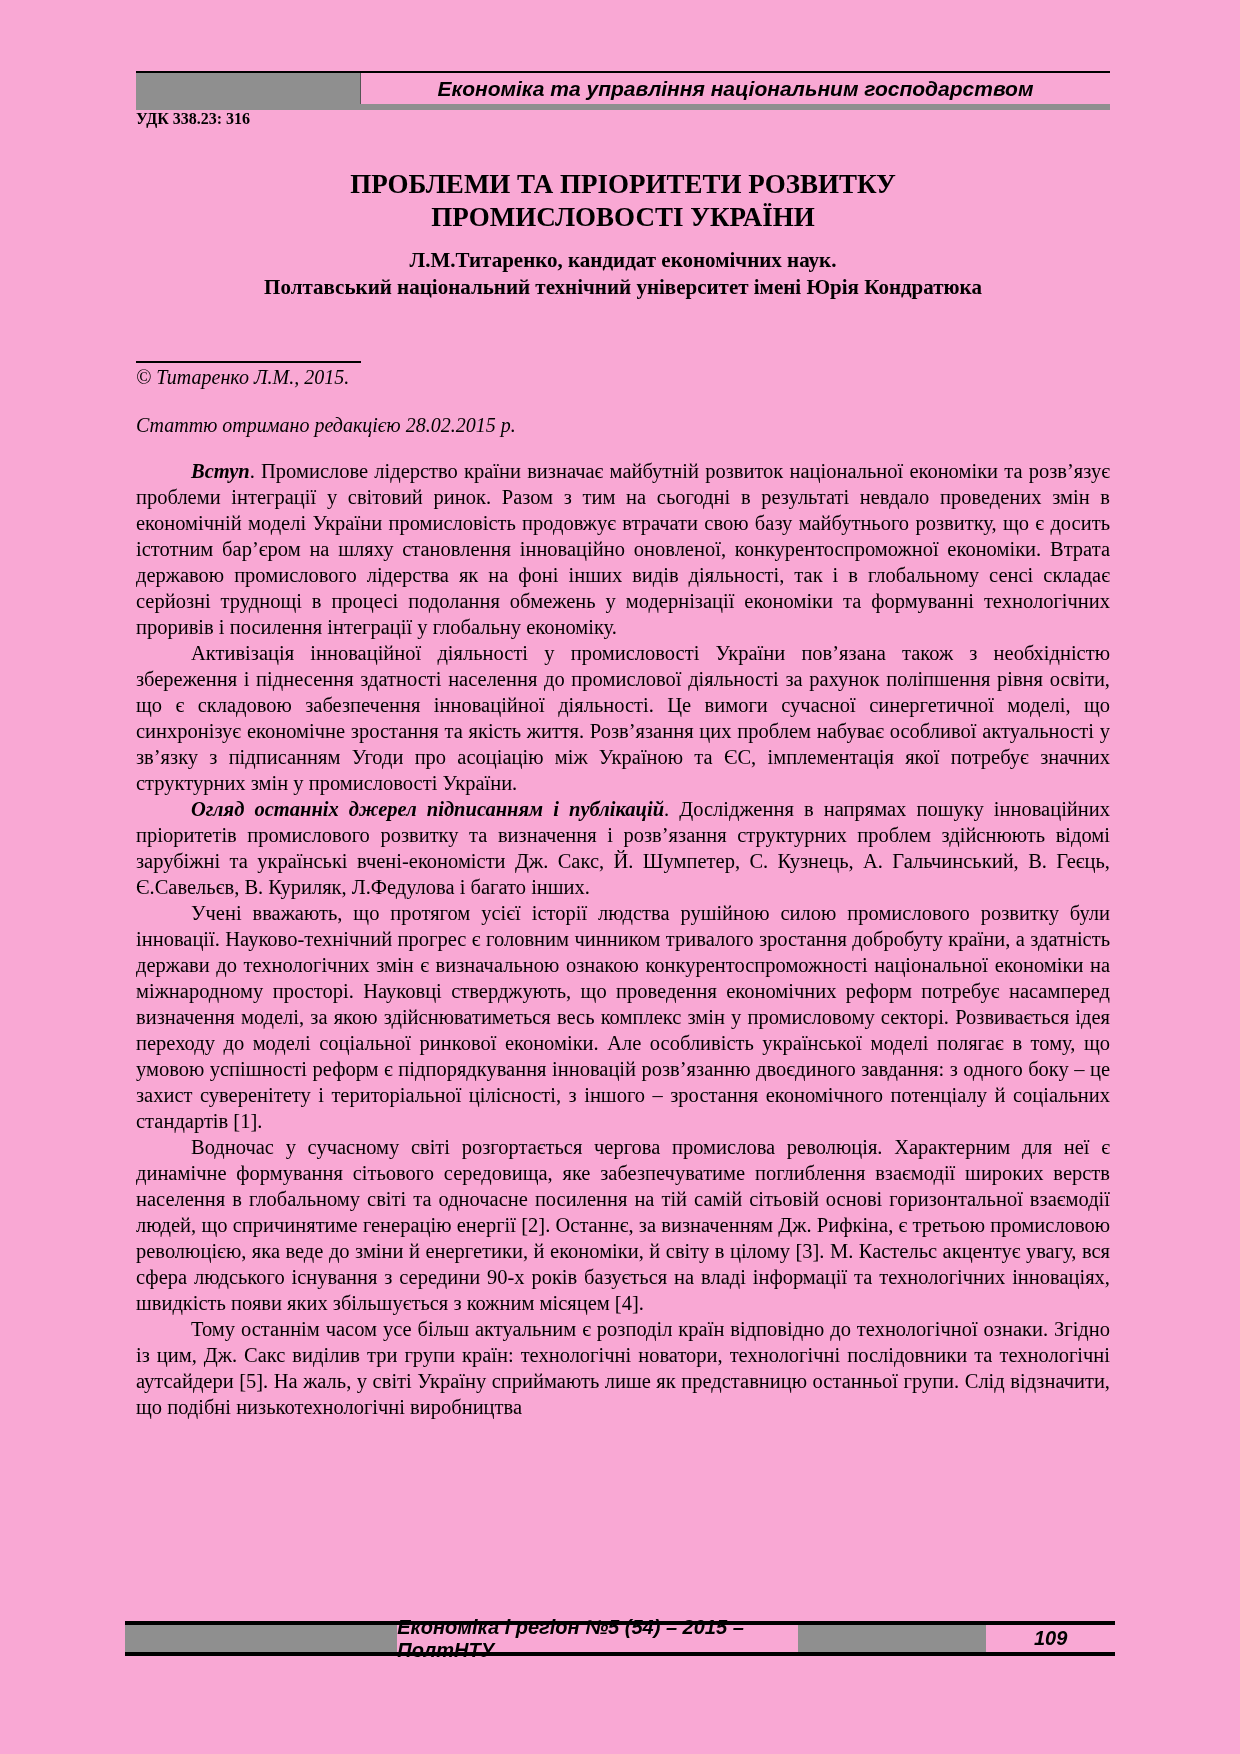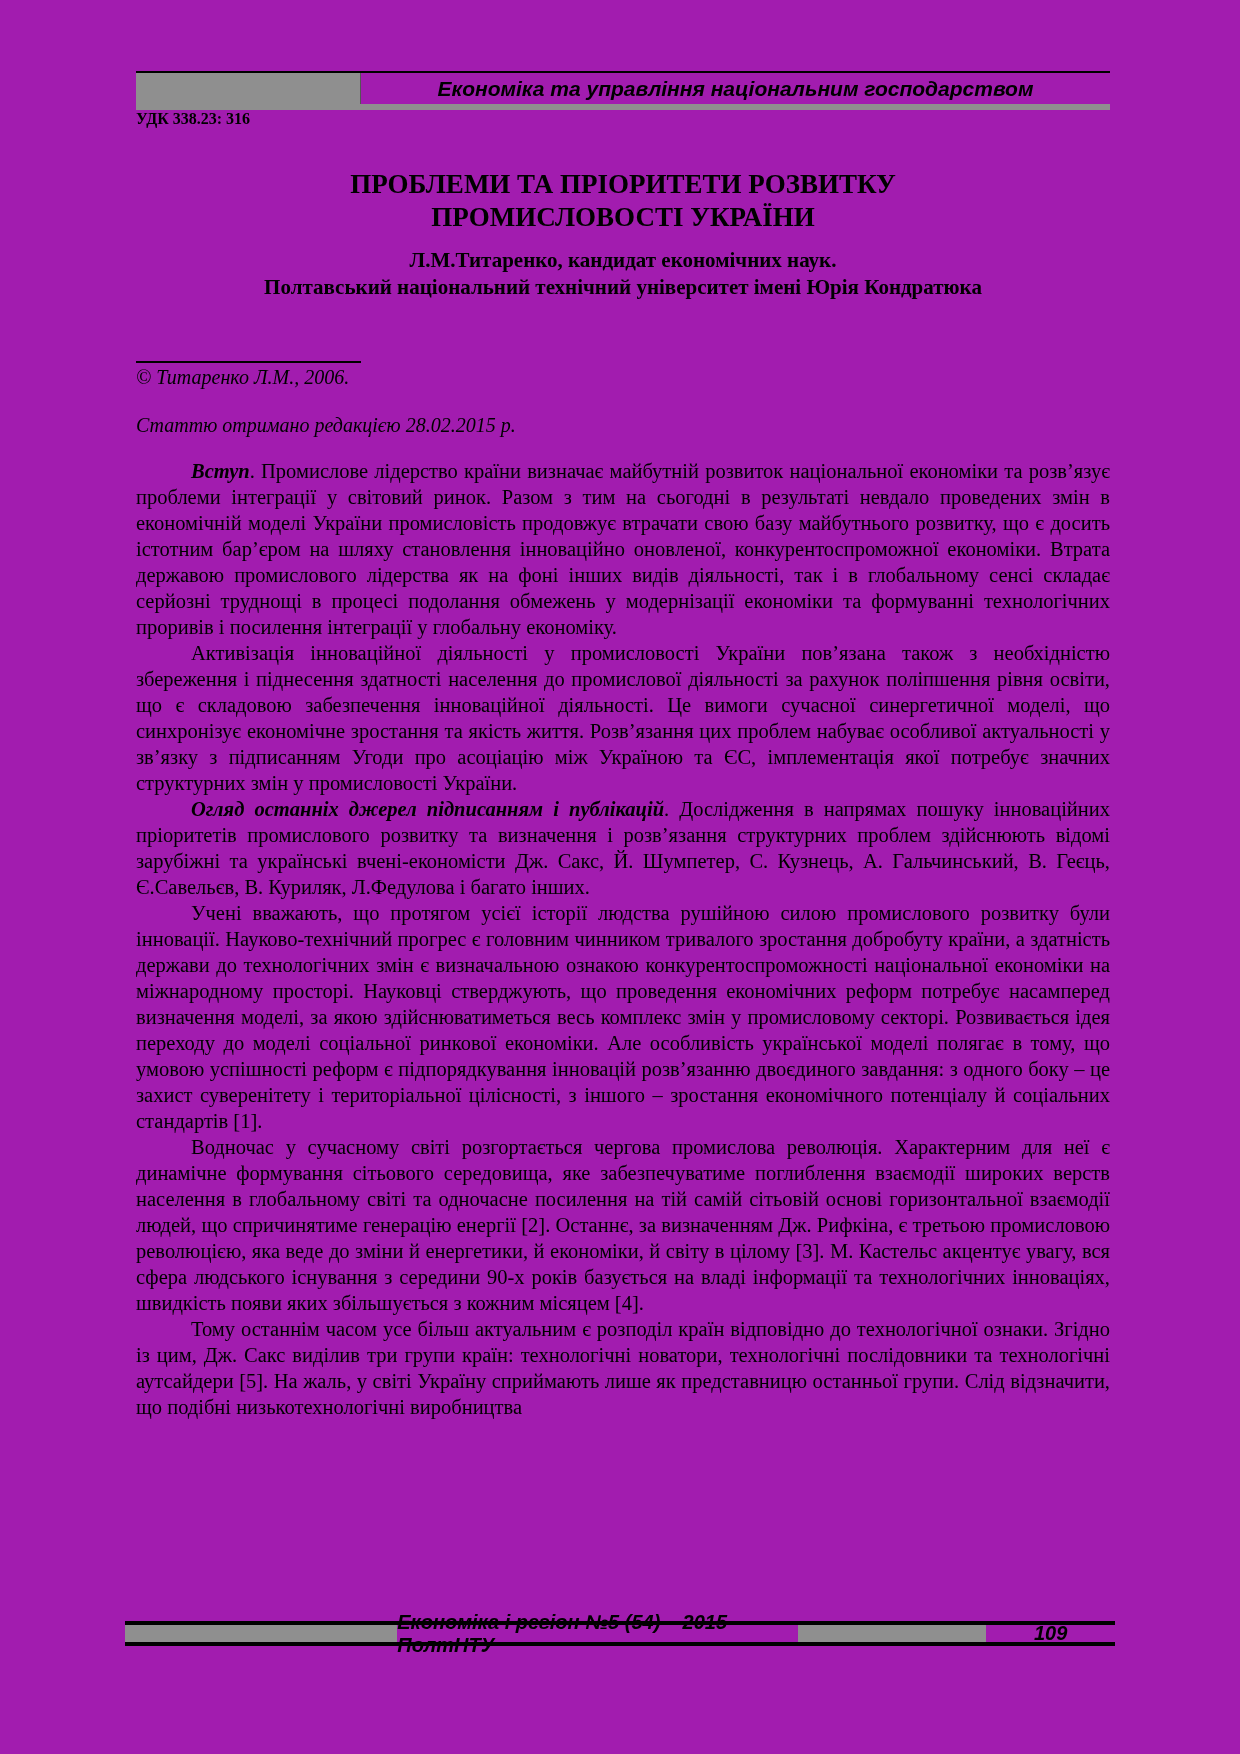--- a/index.html
+++ b/index.html
@@ -1,20 +1,20 @@
 <!DOCTYPE html>
 <html><head>
 <meta charset="utf-8">
 <style>
   html, body { margin: 0; padding: 0; background: #ffffff; }
   .page {
     position: relative;
     width: 1240px;
     height: 1754px;
-    background: #a21caf;
+    background: #f9a8d4;
     font-family: "Liberation Serif", serif;
     color: #000000;
     overflow: hidden;
   }
   .content { padding: 0 130px 0 136px; }
 
   
   .running-head { margin-top: 71px; border-top: 2px solid #000; }
   .running-head-row { display: flex; align-items: stretch; height: 31px; }
   .running-head-gray { width: 23%; background: #8f8f8f; border-right: 1px solid #555; }
@@ -49,21 +49,21 @@
     text-align: justify; text-indent: 55px;
   }
   .para-lead { font-weight: bold; font-style: italic; }
 
   
   .page-footer {
     position: absolute; left: 125px; width: 990px; top: 1621px;
     border-top: 4px solid #000; border-bottom: 4px solid #000;
   }
   .footer-row {
-    display: flex; align-items: stretch; height: 17px;
+    display: flex; align-items: stretch; height: 27px;
     font-family: "Liberation Sans", sans-serif;
     font-weight: bold; font-style: italic; font-size: 20px;
   }
   .footer-gray-1 { width: 27.5%; background: #8f8f8f; }
   .footer-gray-2 { width: 19%; background: #8f8f8f; }
   .footer-journal { width: 40.5%; display: flex; align-items: center; justify-content: center; }
   .footer-page-number { flex: 1; display: flex; align-items: center; justify-content: center; }
 </style>
 </head>
 <body>
@@ -86,21 +86,21 @@
       <div>ПРОМИСЛОВОСТІ УКРАЇНИ</div>
     </div>
 
     <div class="authors">
       <div>Л.М.Титаренко, кандидат економічних наук.</div>
       <div>Полтавський національний технічний університет імені Юрія Кондратюка</div>
     </div>
 
     <div class="footnote">
       <div class="footnote-rule"></div>
-      <div class="footnote-text">© Титаренко Л.М., 2006.</div>
+      <div class="footnote-text">© Титаренко Л.М., 2015.</div>
     </div>
 
     <div class="received">Статтю отримано редакцією 28.02.2015 р.</div>
 
     <div class="body-text">
       <p><span class="para-lead">Вступ</span><span>. Промислове лідерство країни визначає майбутній розвиток національної економіки та розв’язує проблеми інтеграції у світовий ринок. Разом з тим на сьогодні в результаті невдало проведених змін в економічній моделі України промисловість продовжує втрачати свою базу майбутнього розвитку, що є досить істотним бар’єром на шляху становлення інноваційно оновленої, конкурентоспроможної економіки. Втрата державою промислового лідерства як на фоні інших видів діяльності, так і в глобальному сенсі складає серйозні труднощі в процесі подолання обмежень у модернізації економіки та формуванні технологічних проривів і посилення інтеграції у глобальну економіку.</span></p>
       <p><span>Активізація інноваційної діяльності у промисловості України пов’язана також з необхідністю збереження і піднесення здатності населення до промислової діяльності за рахунок поліпшення рівня освіти, що є складовою забезпечення інноваційної діяльності. Це вимоги сучасної синергетичної моделі, що синхронізує економічне зростання та якість життя. Розв’язання цих проблем набуває особливої актуальності у зв’язку з підписанням Угоди про асоціацію між Україною та ЄС, імплементація якої потребує значних структурних змін у промисловості України.</span></p>
       <p><span class="para-lead">Огляд останніх джерел підписанням і публікацій</span><span>. Дослідження в напрямах пошуку інноваційних пріоритетів промислового розвитку та визначення і розв’язання структурних проблем здійснюють відомі зарубіжні та українські вчені-економісти Дж. Сакс, Й. Шумпетер, С. Кузнець, А. Гальчинський, В. Геєць, Є.Савельєв, В. Куриляк, Л.Федулова і багато інших.</span></p>
       <p><span>Учені вважають, що протягом усієї історії людства рушійною силою промислового розвитку були інновації. Науково-технічний прогрес є головним чинником тривалого зростання добробуту країни, а здатність держави до технологічних змін є визначальною ознакою конкурентоспроможності національної економіки на міжнародному просторі. Науковці стверджують, що проведення економічних реформ потребує насамперед визначення моделі, за якою здійснюватиметься весь комплекс змін у промисловому секторі. Розвивається ідея переходу до моделі соціальної ринкової економіки. Але особливість української моделі полягає в тому, що умовою успішності реформ є підпорядкування інновацій розв’язанню двоєдиного завдання: з одного боку – це захист суверенітету і територіальної цілісності, з іншого – зростання економічного потенціалу й соціальних стандартів [1].</span></p>
       <p><span>Водночас у сучасному світі розгортається чергова промислова революція. Характерним для неї є динамічне формування сітьового середовища, яке забезпечуватиме поглиблення взаємодії широких верств населення в глобальному світі та одночасне посилення на тій самій сітьовій основі горизонтальної взаємодії людей, що спричинятиме генерацію енергії [2]. Останнє, за визначенням Дж. Рифкіна, є третьою промисловою революцією, яка веде до зміни й енергетики, й економіки, й світу в цілому [3]. М. Кастельс акцентує увагу, вся сфера людського існування з середини 90-х років базується на владі інформації та технологічних інноваціях, швидкість появи яких збільшується з кожним місяцем [4].</span></p>

